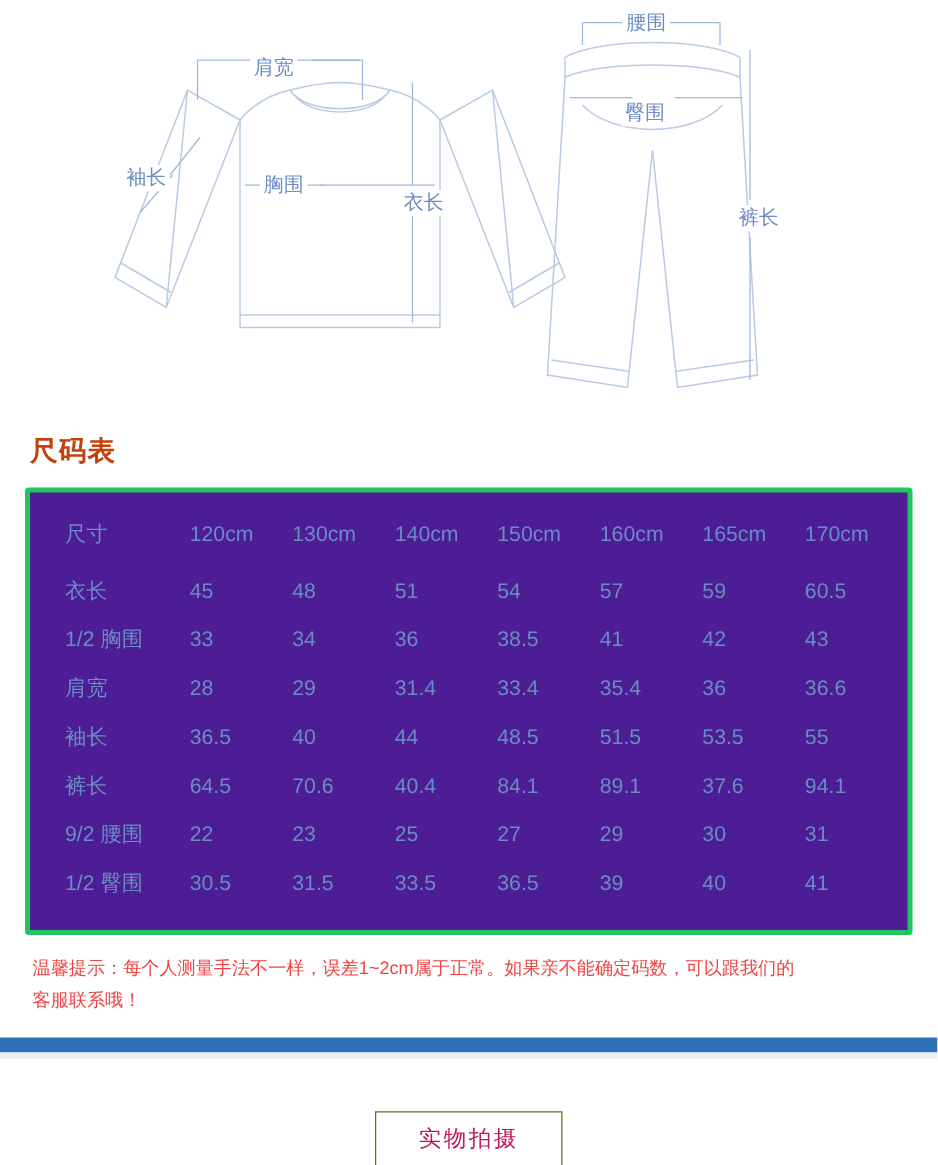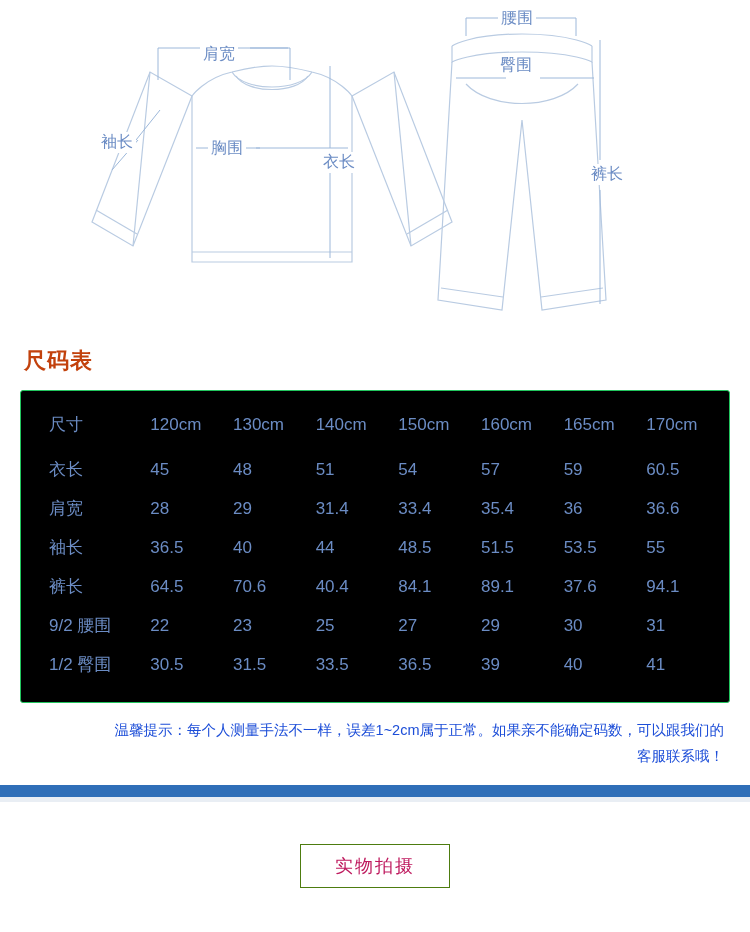--- a/index.html
+++ b/index.html
@@ -42,24 +42,24 @@
   
   .section-title {
     margin: 6px 0 0 24px;
     font-size: 22px;
     color: #c2410c;
     font-weight: bold;
     letter-spacing: 1px;
   }
   .table-wrap {
     margin: 14px 20px 0 20px;
-    border: 1px solid #22c55e;
+    border: 4px solid #22c55e;
     border-radius: 3px;
     padding: 14px 0 18px 0;
-    background: #000000;
+    background: #4c1d95;
   }
   table.size {
     width: 100%;
     border-collapse: collapse;
     font-size: 17px;
     color: #6b8cc4;
   }
   table.size th,
   table.size td {
     text-align: left;
@@ -76,23 +76,23 @@
     width: 87px;
   }
   table.size thead th {
     font-size: 17px;
     color: #6b8cc4;
     padding-bottom: 14px;
   }
   .tip {
     margin: 14px 26px 0 26px;
     font-size: 14.5px;
-    color: #1d4ed8;
+    color: #ef4444;
     line-height: 26px;
-    text-align: right;
+    text-align: left;
   }
   .tip .tip-line2 {
     display: block;
   }
 
   
   .band {
     margin-top: 16px;
     width: 750px;
     height: 12px;
@@ -187,21 +187,21 @@
         <line x1="600" y1="40" x2="600" y2="160"></line>
         <line x1="600" y1="190" x2="600" y2="304"></line>
       </g>
     </svg>
 
     <div class="diag-label" style="left:200px; top:44px;">肩宽</div>
     <div class="diag-label" style="left:98px; top:132px;">袖长</div>
     <div class="diag-label" style="left:208px; top:138px;">胸围</div>
     <div class="diag-label" style="left:320px; top:152px;">衣长</div>
     <div class="diag-label" style="left:498px; top:8px;">腰围</div>
-    <div class="diag-label" style="left:497px; top:55px;">臀围</div>
+    <div class="diag-label" style="left:497px; top:80px;">臀围</div>
     <div class="diag-label" style="left:588px; top:164px;">裤长</div>
   </div>
 
   <div class="section-title">尺码表</div>
 
   <div class="table-wrap">
     <table class="size">
       <thead>
         <tr>
           <th>尺寸</th>
@@ -219,20 +219,30 @@
           <td>衣长</td>
           <td class="col">45</td>
           <td class="col">48</td>
           <td class="col">51</td>
           <td class="col">54</td>
           <td class="col">57</td>
           <td class="col">59</td>
           <td class="col">60.5</td>
         </tr>
         <tr>
+          <td>1/2 胸围</td>
+          <td class="col">33</td>
+          <td class="col">34</td>
+          <td class="col">36</td>
+          <td class="col">38.5</td>
+          <td class="col">41</td>
+          <td class="col">42</td>
+          <td class="col">43</td>
+        </tr>
+        <tr>
           <td>肩宽</td>
           <td class="col">28</td>
           <td class="col">29</td>
           <td class="col">31.4</td>
           <td class="col">33.4</td>
           <td class="col">35.4</td>
           <td class="col">36</td>
           <td class="col">36.6</td>
         </tr>
         <tr>

